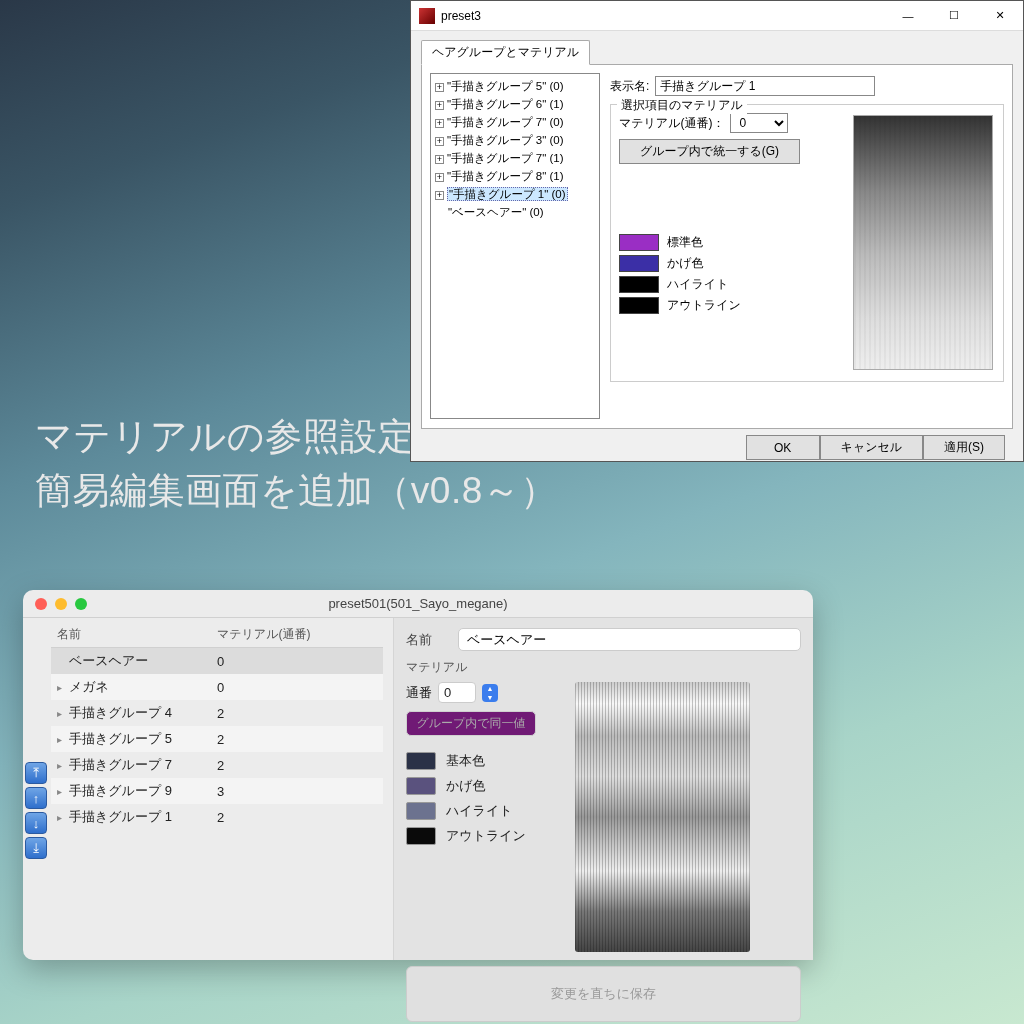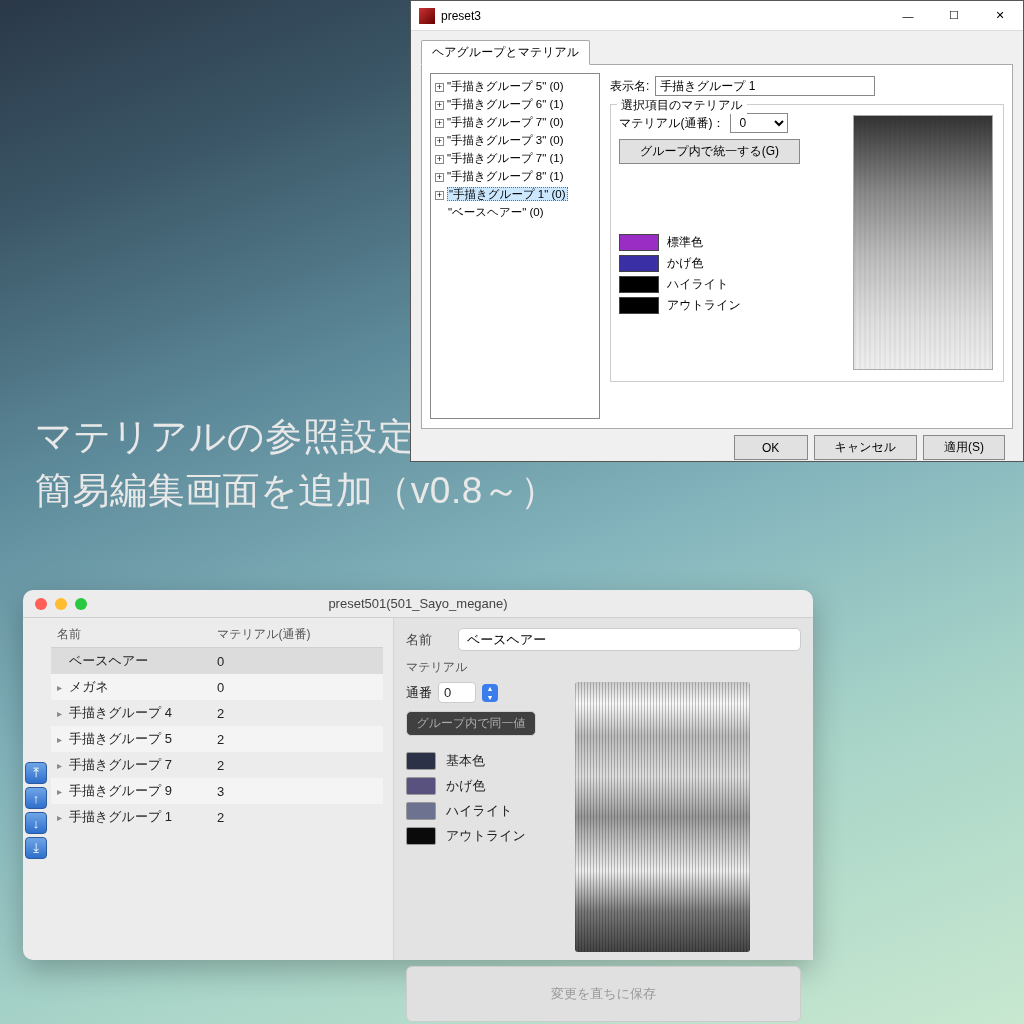--- a/index.html
+++ b/index.html
@@ -151,21 +151,21 @@
   right: 10px; top: 10px;
   width: 140px; height: 255px;
   border: 1px solid #aaa;
   background:
     repeating-linear-gradient(90deg, rgba(0,0,0,0.04) 0 2px, transparent 2px 5px),
     linear-gradient(180deg, #333 0%, #555 12%, #888 30%, #bbb 55%, #ddd 80%, #eee 100%);
 }
 .fieldset { position: relative; height: 278px; }
 
 .bottom-buttons {
-  display: flex; justify-content: flex-end; gap: 6px;
+  display: flex; justify-content: flex-end; gap: 0;
   padding: 6px 8px 0 0;
 }
 
 
 .mac-dialog {
   position: absolute;
   left: 23px;
   top: 590px;
   width: 790px;
   height: 370px;
@@ -249,21 +249,21 @@
   display: flex; flex-direction: column;
 }
 .mac-stepper div { flex:1; color: #fff; font-size: 7px; text-align: center; line-height: 9px; }
 .mac-disabled-btn {
   width: 130px;
   padding: 3px 0;
   text-align: center;
   border-radius: 5px;
   font-size: 12px;
   color: #aaa;
-  background: #404040;
+  background: #701a75;
   border: 1px solid #d0d0d0;
   margin-bottom: 16px;
 }
 .mac-color-row { display: flex; align-items: center; gap: 10px; margin-bottom: 7px; font-size: 13px; }
 .mac-swatch { width: 30px; height: 18px; border: 1px solid #999; border-radius: 2px; }
 
 .mac-preview {
   width: 175px; height: 270px;
   background:
     repeating-linear-gradient(90deg, rgba(0,0,0,0.22) 0 1px, transparent 1px 3px),

